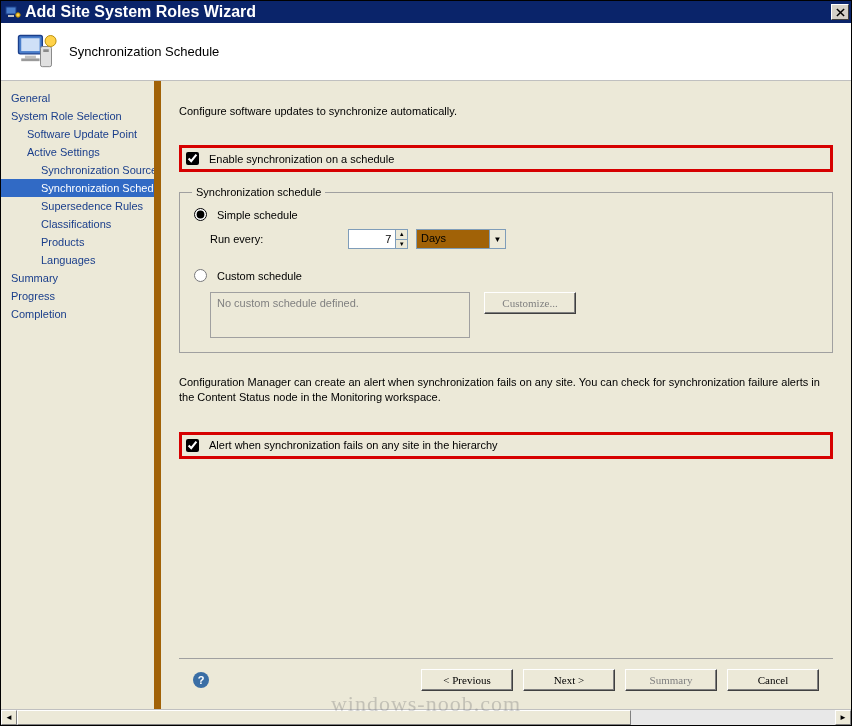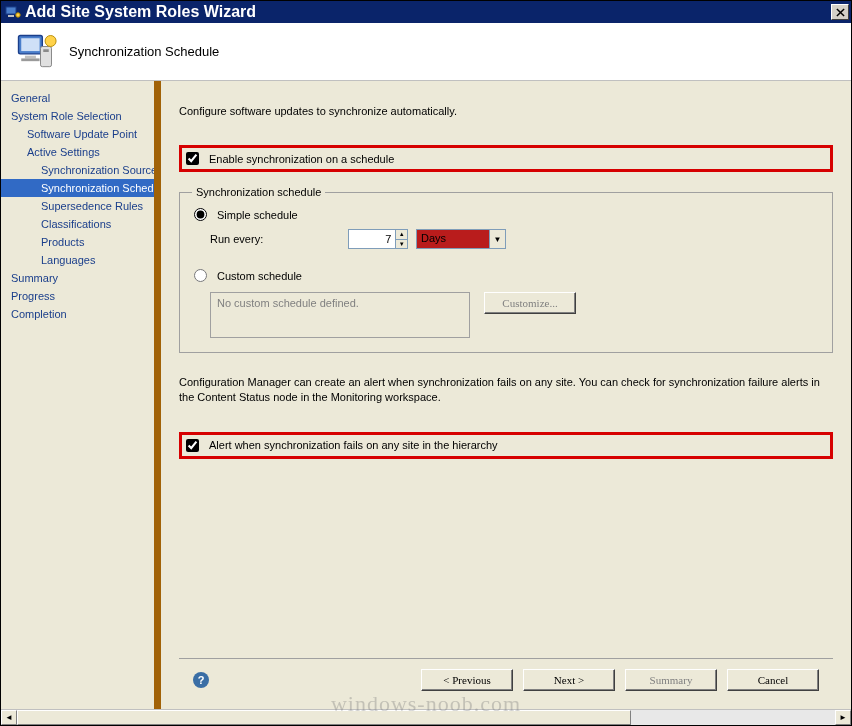--- a/index.html
+++ b/index.html
@@ -122,21 +122,21 @@
     width: 15px; display: flex; flex-direction: column;
     border-left: 1px solid #7f9db9;
   }
   .spinner .spin-btns span {
     flex:1; display:flex; align-items:center; justify-content:center;
     font-size: 6px; background:#ece9d8; border-bottom:1px solid #7f9db9;
   }
   .spinner .spin-btns span:last-child { border-bottom:none; }
   .combo {
     display:inline-flex; align-items:stretch;
-    border:1px solid #7f9db9; background:#b91c1c; height:20px; width:90px;
+    border:1px solid #7f9db9; background:#a16207; height:20px; width:90px;
   }
   .combo span.val { flex:1; padding:2px 4px; }
   .combo span.arrow {
     width:16px; background:#ece9d8; border-left:1px solid #7f9db9;
     display:flex; align-items:center; justify-content:center; font-size:8px;
   }
   .custom-area {
     display:flex; gap:14px; margin:8px 0 0 18px; align-items:flex-start;
   }
   .custom-text {

